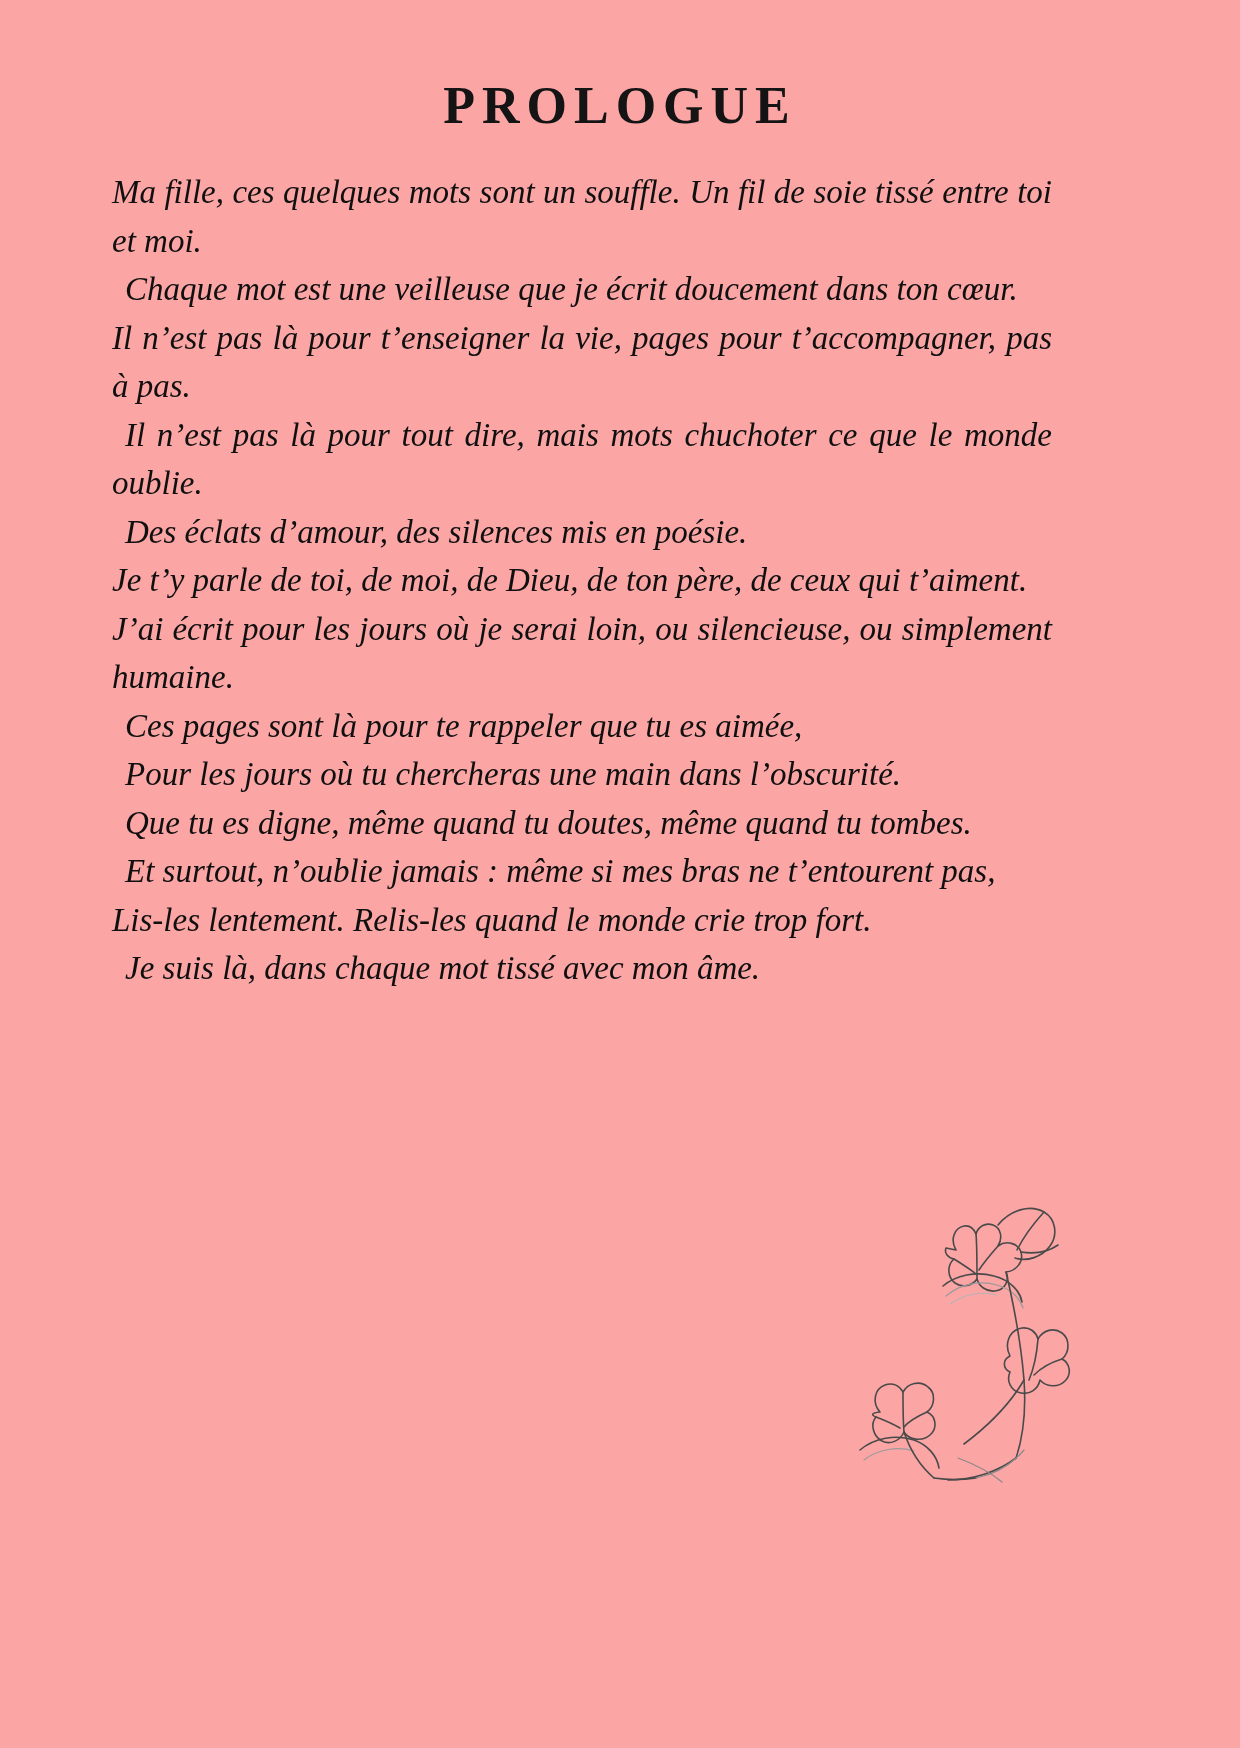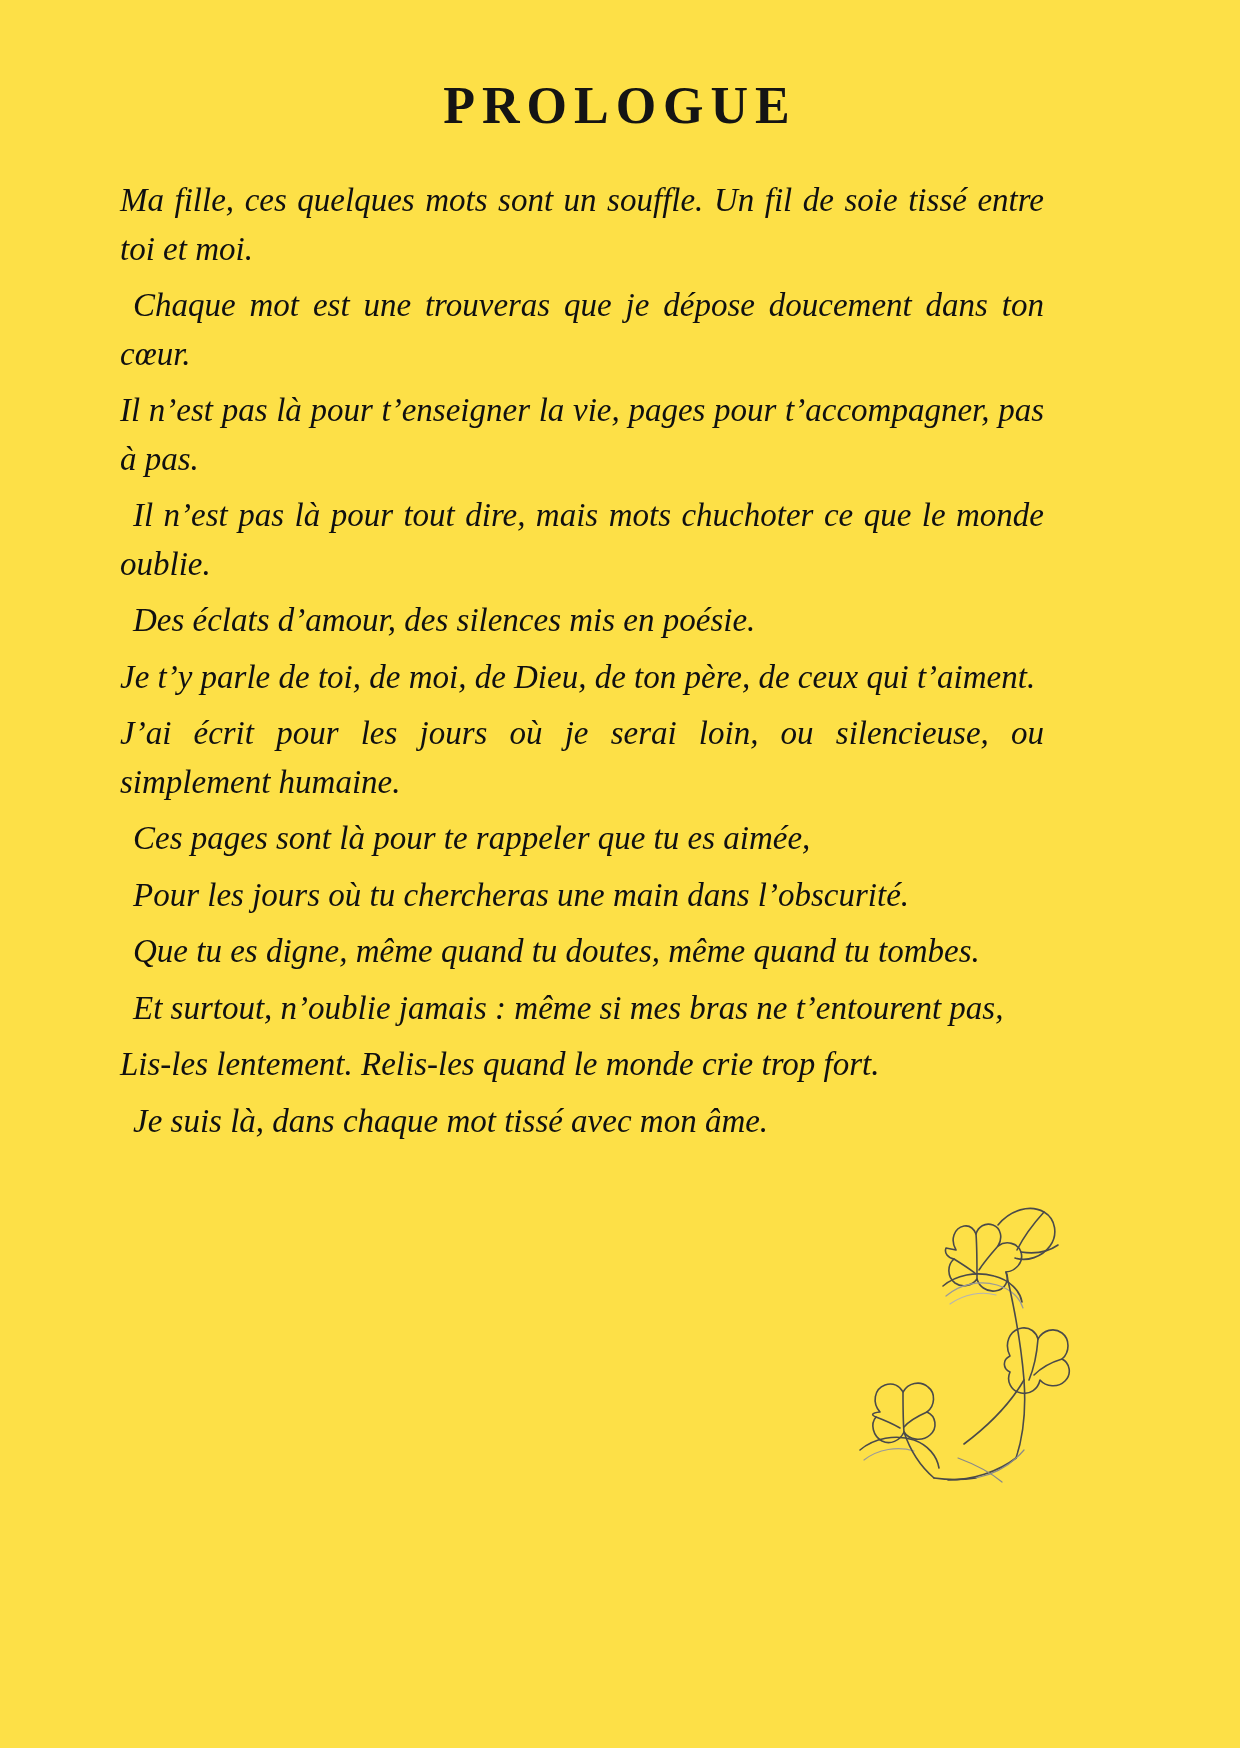--- a/index.html
+++ b/index.html
@@ -4,21 +4,21 @@
 <style>
   html, body {
     margin: 0;
     padding: 0;
     background: #ffffff;
   }
   .page {
     position: relative;
     width: 1240px;
     height: 1748px;
-    background: #fde047;
+    background: #fca5a5;
     overflow: hidden;
     box-sizing: border-box;
   }
   .page-title {
     position: absolute;
     top: 76px;
     left: 0;
     width: 1240px;
     text-align: center;
     font-family: "Liberation Serif", "DejaVu Serif", serif;
@@ -36,21 +36,21 @@
     font-style: italic;
     font-size: 33px;
     line-height: 48.5px;
     color: #101010;
     text-align: justify;
     text-justify: inter-word;
     -webkit-hyphens: none;
     hyphens: none;
   }
   .para {
-    margin: 8px;
+    margin: 0;
     text-align: justify;
     text-align-last: left;
   }
   .para.indent {
     text-indent: 13px;
   }
   .floral {
     position: absolute;
     left: 838px;
     top: 1128px;
@@ -62,21 +62,21 @@
 </style>
 </head>
 <body>
 
 <div class="page">
 
   <div class="page-title">PROLOGUE</div>
 
   <div class="body-block">
     <p class="para">Ma fille, ces quelques mots sont un souffle. Un fil de soie tissé entre toi et moi.</p>
-    <p class="para indent">Chaque mot est une trouveras que je dépose doucement dans ton cœur.</p>
+    <p class="para indent">Chaque mot est une veilleuse que je écrit doucement dans ton cœur.</p>
     <p class="para">Il n’est pas là pour t’enseigner la vie, pages pour t’accompagner, pas à pas.</p>
     <p class="para indent">Il n’est pas là pour tout dire, mais mots chuchoter ce que le monde oublie.</p>
     <p class="para indent">Des éclats d’amour, des silences mis en poésie.</p>
     <p class="para">Je t’y parle de toi, de moi, de Dieu, de ton père, de ceux qui t’aiment.</p>
     <p class="para">J’ai écrit pour les jours où je serai loin, ou silencieuse, ou simplement humaine.</p>
     <p class="para indent">Ces pages sont là pour te rappeler que tu es aimée,</p>
     <p class="para indent">Pour les jours où tu chercheras une main dans l’obscurité.</p>
     <p class="para indent">Que tu es digne, même quand tu doutes, même quand tu tombes.</p>
     <p class="para indent">Et surtout, n’oublie jamais : même si mes bras ne t’entourent pas,</p>
     <p class="para">Lis-les lentement. Relis-les quand le monde crie trop fort.</p>

